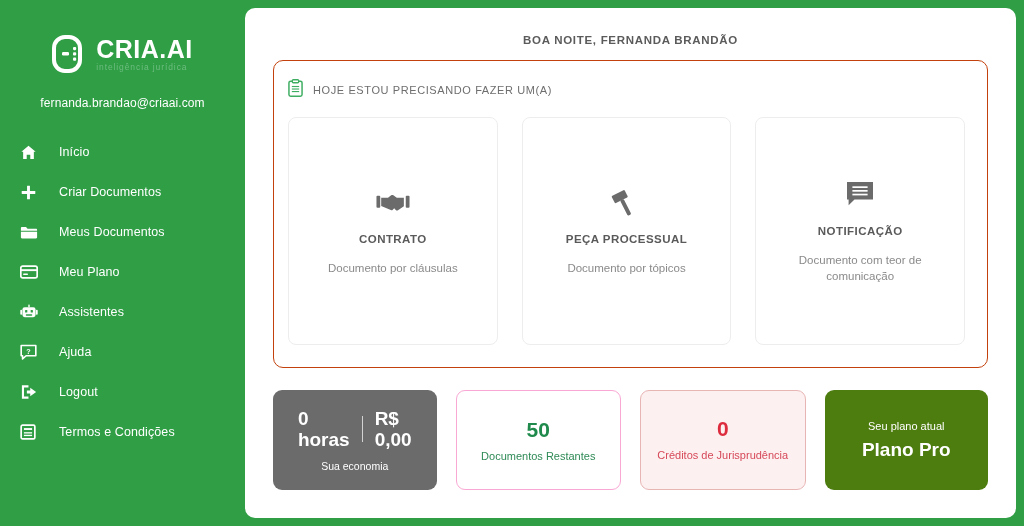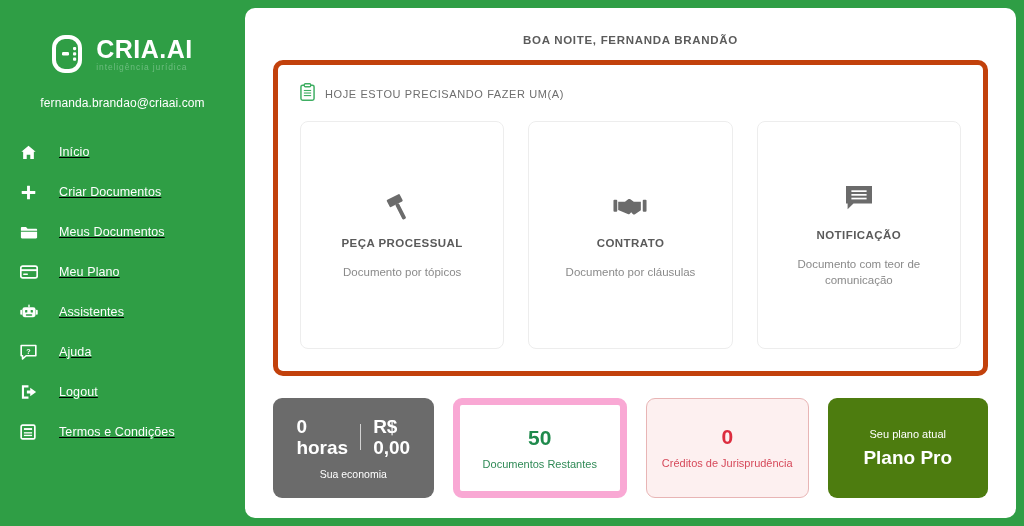--- a/index.html
+++ b/index.html
@@ -69,21 +69,20 @@
     display: flex;
     flex-direction: column;
   }
   .nav-item {
     display: flex;
     align-items: center;
     height: 40px;
     padding-left: 20px;
     cursor: pointer;
     user-select: none;
-    text-decoration: underline;
   }
   .nav-icon {
     width: 26px;
     min-width: 26px;
     height: 20px;
     display: flex;
     align-items: center;
     justify-content: flex-start;
     color: #ffffff;
   }
@@ -112,23 +111,23 @@
     text-align: center;
     font-size: 11.5px;
     font-weight: bold;
     letter-spacing: 0.7px;
     color: #5b5b5b;
     margin-bottom: 14px;
   }
 
   
   .panel {
-    border: 5px solid #c2410c;
+    border: 1px solid #c2410c;
     border-radius: 10px;
-    padding: 18px 22px 22px 22px;
+    padding: 18px 22px 22px 14px;
   }
   .panel-head {
     display: flex;
     align-items: center;
     gap: 10px;
     margin-bottom: 16px;
   }
   .panel-head-label {
     font-size: 11px;
     letter-spacing: 0.6px;
@@ -211,21 +210,21 @@
     height: 26px;
     background: #d2d2d2;
   }
   .economy-caption {
     color: #ffffff;
     font-size: 10.5px;
     margin-top: 10px;
   }
   .stat-docs {
     background: #ffffff;
-    border: 7px solid #f9a8d4;
+    border: 1px solid #f9a8d4;
   }
   .stat-docs .stat-value {
     color: #1f8a4c;
     font-size: 21px;
     font-weight: bold;
   }
   .stat-docs .stat-label {
     color: #2f8a56;
     font-size: 11px;
     margin-top: 8px;
@@ -394,39 +393,39 @@
           <rect x="4.1" y="12.7" width="7.8" height="1.2" fill="#3fae63"></rect>
         </svg>
       </span>
       <span class="panel-head-label">HOJE ESTOU PRECISANDO FAZER UM(A)</span>
     </div>
 
     <div class="cards">
 
       <div class="card">
         <span class="card-icon">
-          <svg viewBox="0 0 34 32" width="32" height="30" fill="#6b6b6b" aria-hidden="true">
-            <rect x="1.5" y="6" width="15.5" height="8.6" rx="1.1" transform="rotate(-27 9.2 10.3)"></rect>
-            <rect x="13.5" y="12.5" width="4.2" height="18.5" rx="1.5" transform="rotate(-27 15.6 21.7)"></rect>
-          </svg>
-        </span>
-        <div class="card-title">PEÇA PROCESSUAL</div>
-        <div class="card-desc">Documento por tópicos</div>
-      </div>
-
-      <div class="card">
-        <span class="card-icon">
           <svg viewBox="0 0 36 24" width="34" height="24" fill="#6b6b6b" aria-hidden="true">
             <rect x="0.5" y="5.5" width="4" height="12.5" rx="1"></rect>
             <rect x="31.5" y="5.5" width="4" height="12.5" rx="1"></rect>
             <path d="M5.5 7.5h7.2l3.4-2.6c.7-.5 1.6-.5 2.3 0l3.6 2.6h7.5v9l-6.2 4.2c-.8.5-1.8.4-2.4-.3l-1.6-1.7-1.5 1.5c-.8.8-2 .8-2.8.1L5.5 16.3z"></path>
           </svg>
         </span>
         <div class="card-title">CONTRATO</div>
         <div class="card-desc">Documento por cláusulas</div>
+      </div>
+
+      <div class="card">
+        <span class="card-icon">
+          <svg viewBox="0 0 34 32" width="32" height="30" fill="#6b6b6b" aria-hidden="true">
+            <rect x="1.5" y="6" width="15.5" height="8.6" rx="1.1" transform="rotate(-27 9.2 10.3)"></rect>
+            <rect x="13.5" y="12.5" width="4.2" height="18.5" rx="1.5" transform="rotate(-27 15.6 21.7)"></rect>
+          </svg>
+        </span>
+        <div class="card-title">PEÇA PROCESSUAL</div>
+        <div class="card-desc">Documento por tópicos</div>
       </div>
 
       <div class="card">
         <span class="card-icon">
           <svg viewBox="0 0 30 28" width="30" height="28" aria-hidden="true">
             <path d="M2 2h26v17.5H9.5L3.6 25.2v-5.7H2z" fill="#6b6b6b"></path>
             <rect x="7.4" y="6.3" width="15.2" height="1.7" fill="#ffffff"></rect>
             <rect x="7.4" y="10" width="15.2" height="1.7" fill="#ffffff"></rect>
             <rect x="7.4" y="13.7" width="15.2" height="1.7" fill="#ffffff"></rect>
           </svg>

